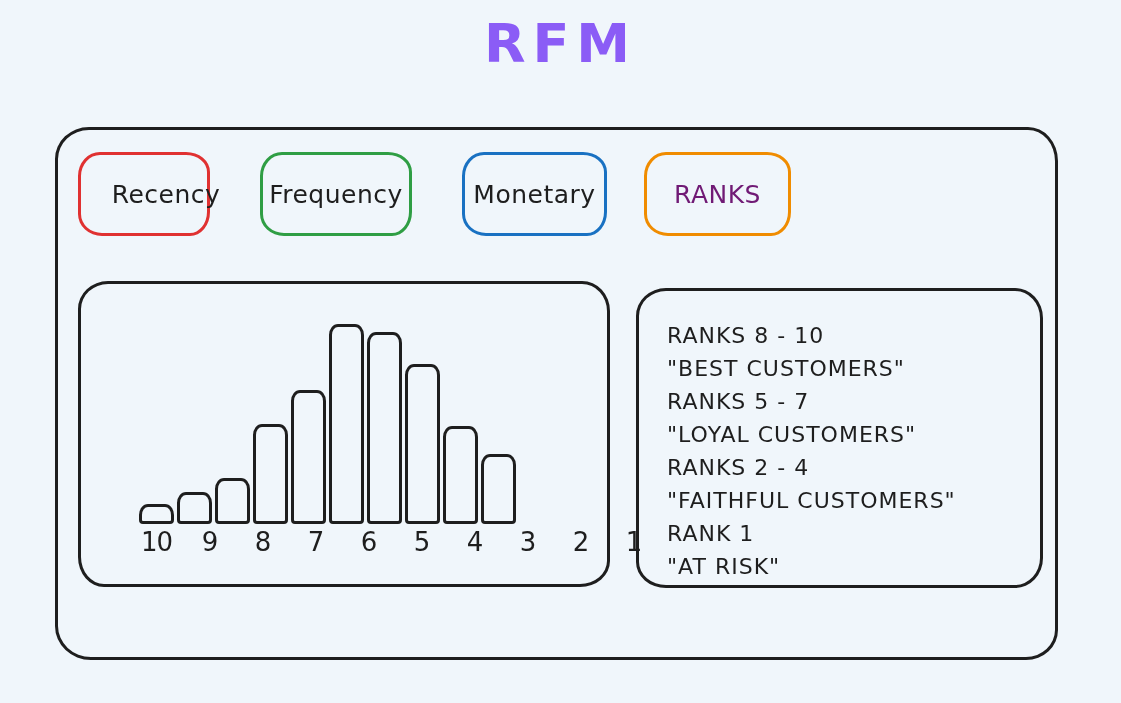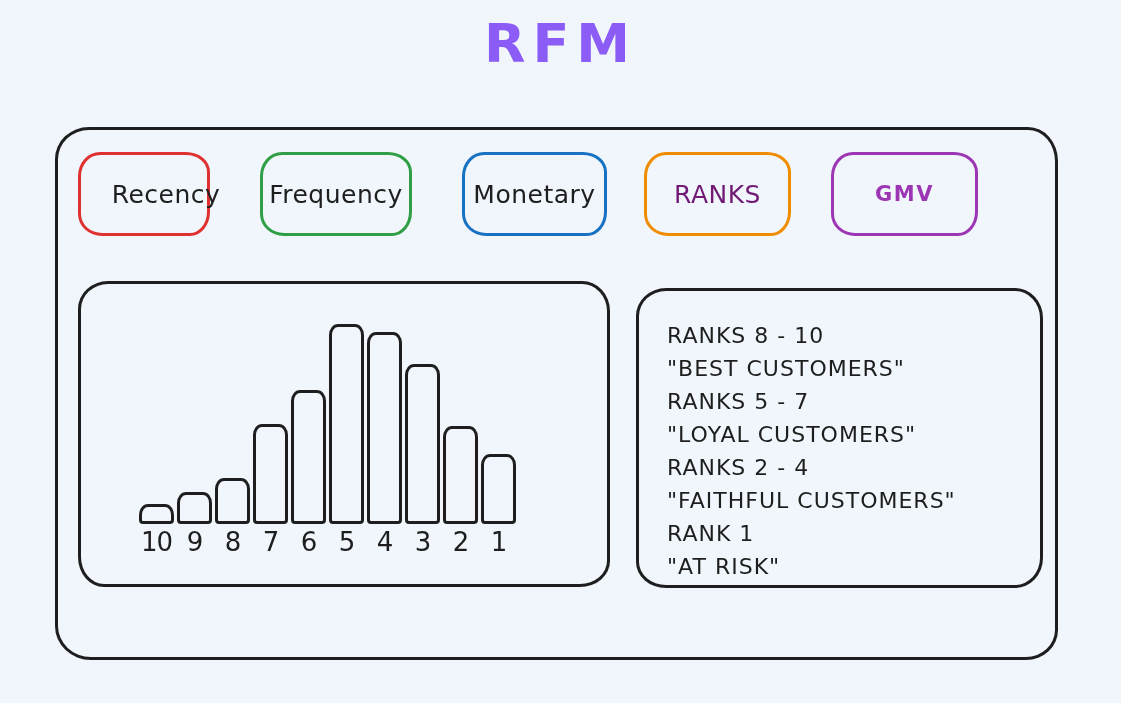--- a/index.html
+++ b/index.html
@@ -83,21 +83,21 @@
   }
   .bar {
     width: 35px;
     box-sizing: border-box;
     border: 3px solid #1e1e1e;
     border-radius: 9px 9px 4px 4px / 11px 11px 4px 4px;
     background: transparent;
   }
   .xlabels {
     display: flex;
-    gap: 3px;
+    gap: 18px;
     margin-top: 3px;
   }
   .xlabel {
     width: 35px;
     text-align: center;
     font-size: 26px;
     letter-spacing: -1px;
   }
 
   .legend-box {
@@ -131,23 +131,20 @@
         </div>
         <div class="factor" style="border-color: rgb(47, 158, 68);">
           <span style="color: rgb(30, 30, 30);">Frequency</span>
         </div>
         <div class="factor" style="border-color: rgb(25, 113, 194);">
           <span style="color: rgb(30, 30, 30);">Monetary</span>
         </div>
         <div class="factor" style="border-color: rgb(240, 140, 0);">
           <span style="color: #701a75;">RANKS</span>
         </div>
-        <div class="factor" style="border-color: rgb(156, 54, 181);">
-          <span style="color: rgb(156, 54, 181);">GMV</span>
-        </div>
       </div>
 
     <div class="chart-box">
       <div class="chart-inner">
         <div class="bars">
             <div class="bar" style="height: 20px;"></div>
             <div class="bar" style="height: 32px;"></div>
             <div class="bar" style="height: 46px;"></div>
             <div class="bar" style="height: 100px;"></div>
             <div class="bar" style="height: 134px;"></div>

